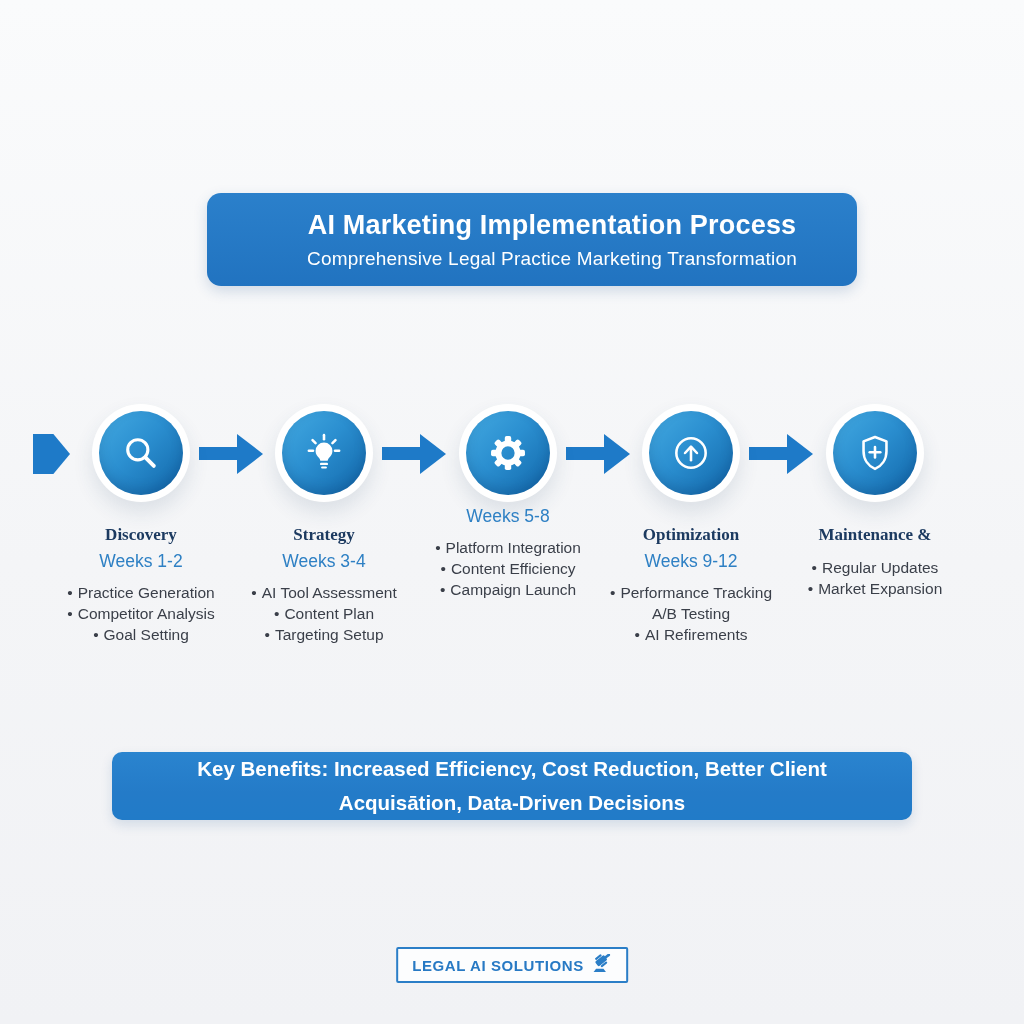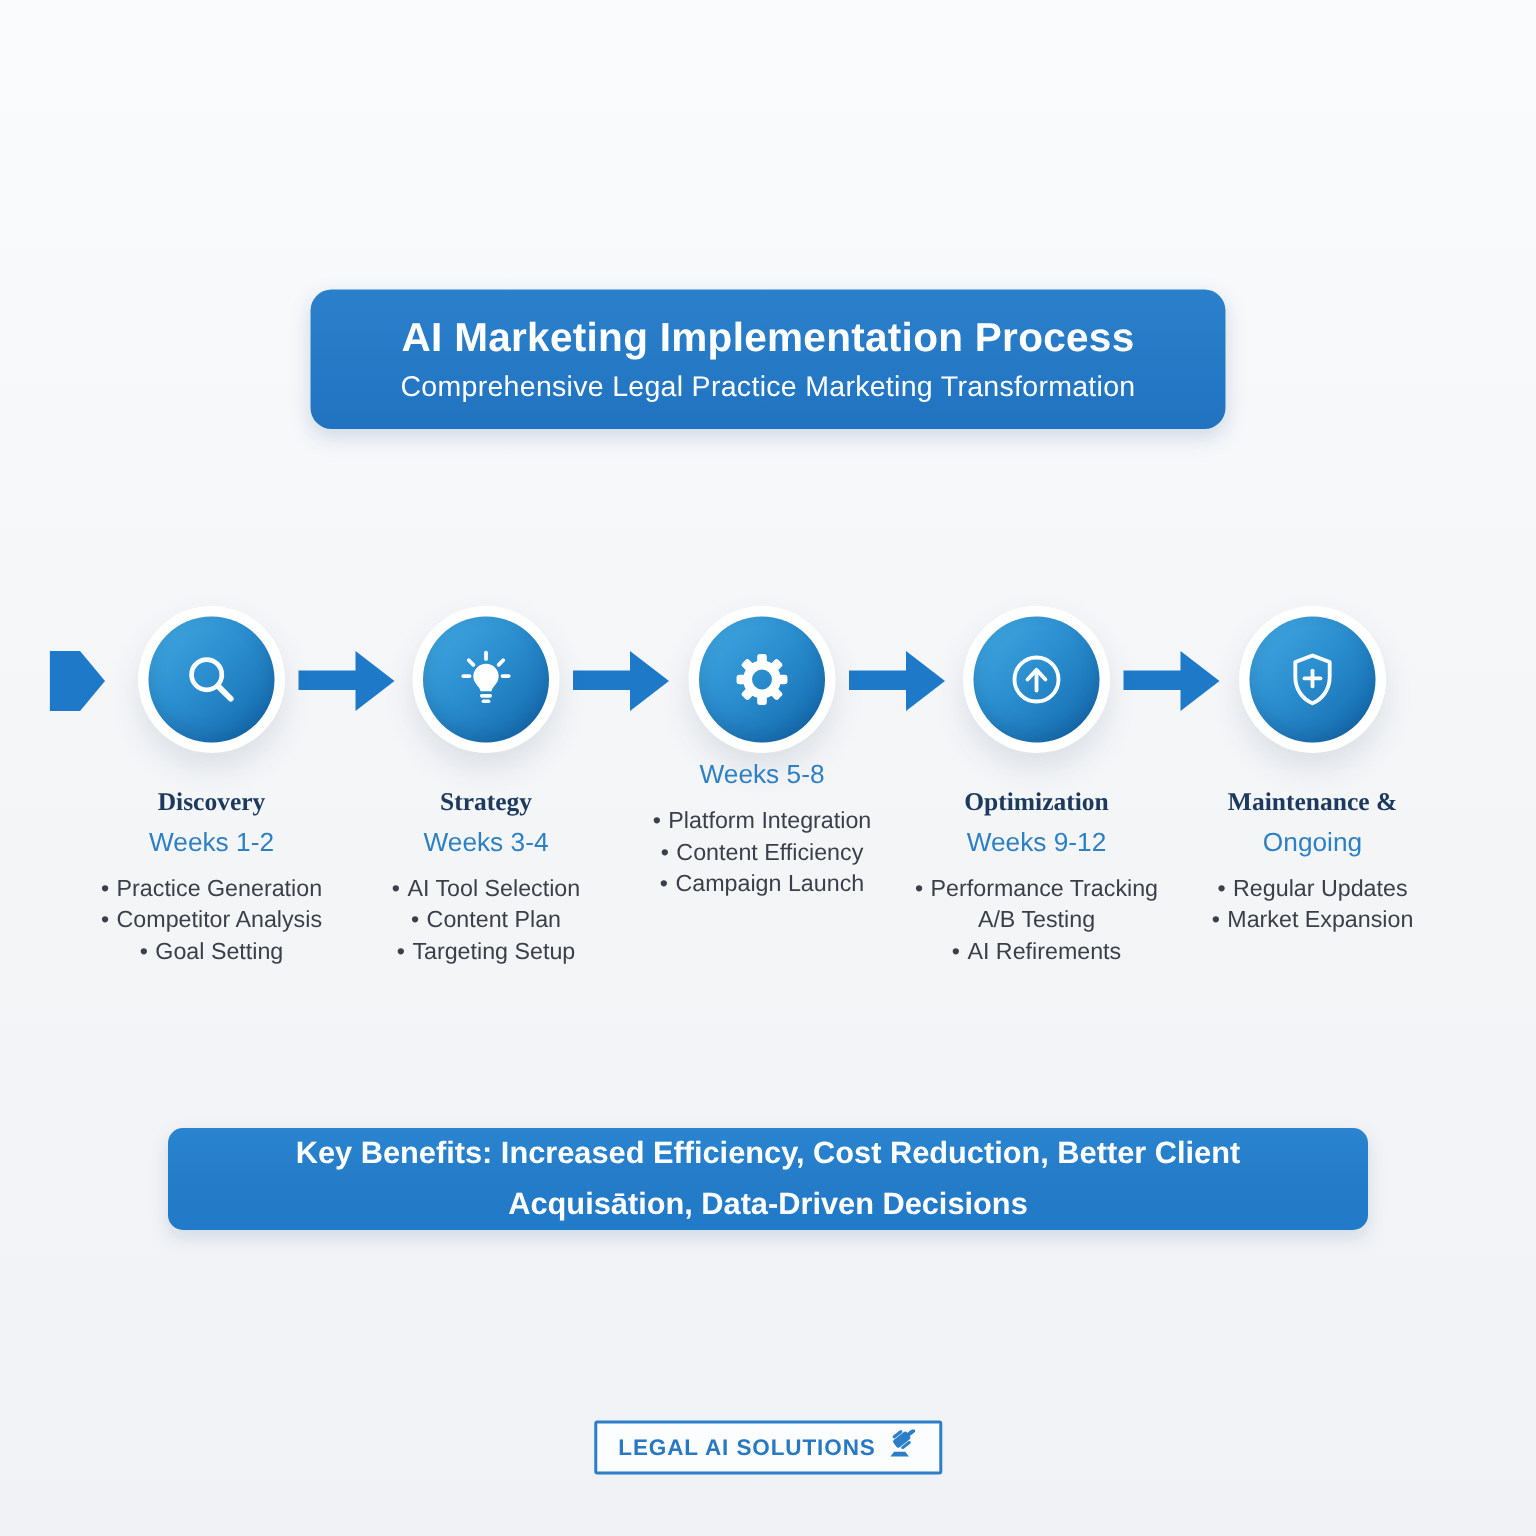--- a/index.html
+++ b/index.html
@@ -8,21 +8,21 @@
     position:relative;width:1024px;height:1024px;overflow:hidden;
     background:linear-gradient(180deg,#fafbfc 0%,#f4f5f7 55%,#f1f2f5 100%);
   }
 
   
   .header{
     position:absolute;left:207px;top:193px;width:610px;height:93px;
     background:linear-gradient(180deg,#2b80cb,#2173c0);
     border-radius:14px;box-shadow:0 5px 14px rgba(30,80,140,.18);
     display:flex;flex-direction:column;align-items:center;justify-content:center;
-    color:#fff;text-align:center;
+    color:#fff;text-align:center;padding-left:40px;
   }
   .header .title{font-size:27px;font-weight:bold;letter-spacing:.2px;}
   .header .subtitle{font-size:19px;font-weight:normal;margin-top:7px;letter-spacing:.2px;}
 
   
   .start-arrow{
     position:absolute;left:33px;top:434px;width:37px;height:40px;background:#1e7ac8;
     clip-path:polygon(0% 0%, 55% 0%, 100% 50%, 55% 100%, 0% 100%);
   }
   .connector{position:absolute;top:434px;width:64px;height:40px;}
@@ -138,21 +138,21 @@
             <path d="M24 12.5 a9.2 9.2 0 0 1 9.2 9.2 c0 3.6-2 5.6-3.6 7.6-1 1.3-1.4 2.2-1.6 3.2 h-8 c-.2-1-.6-1.9-1.6-3.2-1.6-2-3.6-4-3.6-7.6 a9.2 9.2 0 0 1 9.2-9.2Z" fill="#fff"></path>
             <rect x="19.6" y="34.6" width="8.8" height="2.6" rx="1.3" fill="#fff"></rect>
             <rect x="20.8" y="38.6" width="6.4" height="2.4" rx="1.2" fill="#fff"></rect>
           </svg>
         </span>
       </div>
     </div>
     <div class="stage-title">Strategy</div>
     <div class="stage-period">Weeks 3-4</div>
     <div class="items">
-      <div class="item"><span class="dot">•</span><span>AI Tool Selection</span></div>
+      <div class="item"><span class="dot">•</span><span>AI Tool Assessment</span></div>
       <div class="item"><span class="dot">•</span><span>Content Plan</span></div>
       <div class="item"><span class="dot">•</span><span>Targeting Setup</span></div>
     </div>
   </div>
 
   <div class="stage" style="left:408px;">
     <div class="ring">
       <div class="bubble">
         <span>
           <svg width="44" height="44" viewBox="0 0 48 48" fill="none">
@@ -206,21 +206,20 @@
         <span>
           <svg width="44" height="44" viewBox="0 0 48 48" fill="none">
             <path d="M24 6.5 L36.5 11.3 V22 C36.5 31.2 31.3 38.2 24 41.3 C16.7 38.2 11.5 31.2 11.5 22 V11.3 Z" stroke="#fff" stroke-width="2.8" stroke-linejoin="round"></path>
             <line x1="24" y1="17.5" x2="24" y2="29" stroke="#fff" stroke-width="2.8" stroke-linecap="round"></line>
             <line x1="18.2" y1="23.2" x2="29.8" y2="23.2" stroke="#fff" stroke-width="2.8" stroke-linecap="round"></line>
           </svg>
         </span>
       </div>
     </div>
     <div class="stage-title">Maintenance &amp;</div>
-    <div class="stage-period">Ongoing</div>
     <div class="items">
       <div class="item"><span class="dot">•</span><span>Regular Updates</span></div>
       <div class="item"><span class="dot">•</span><span>Market Expansion</span></div>
     </div>
   </div>
 
   <div class="benefits">
     <div class="benefits-text">Key Benefits: Increased Efficiency, Cost Reduction, Better Client Acquisātion, Data-Driven Decisions</div>
   </div>
 

